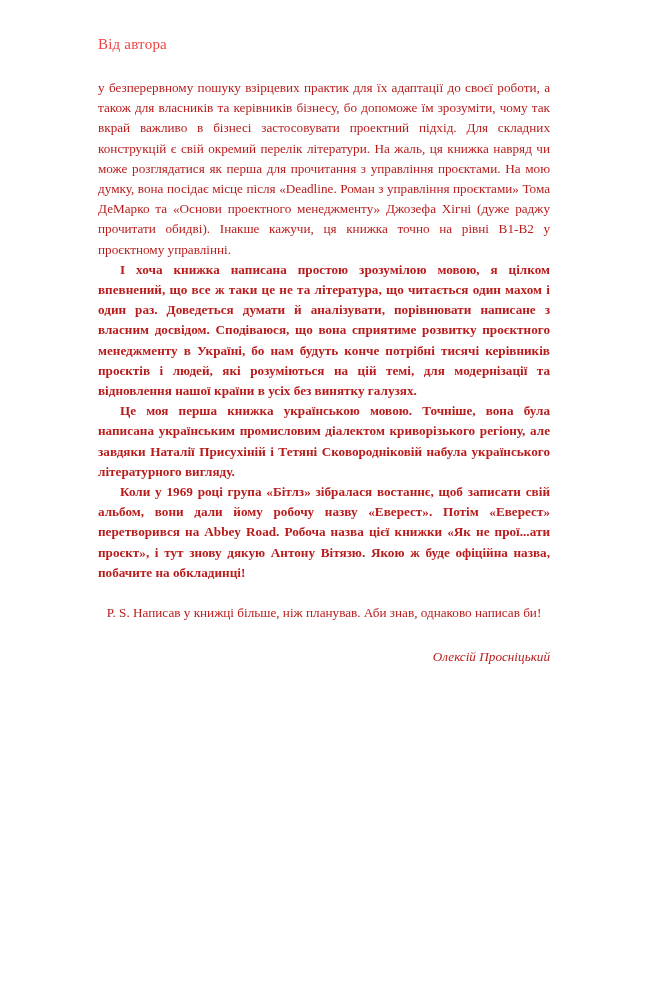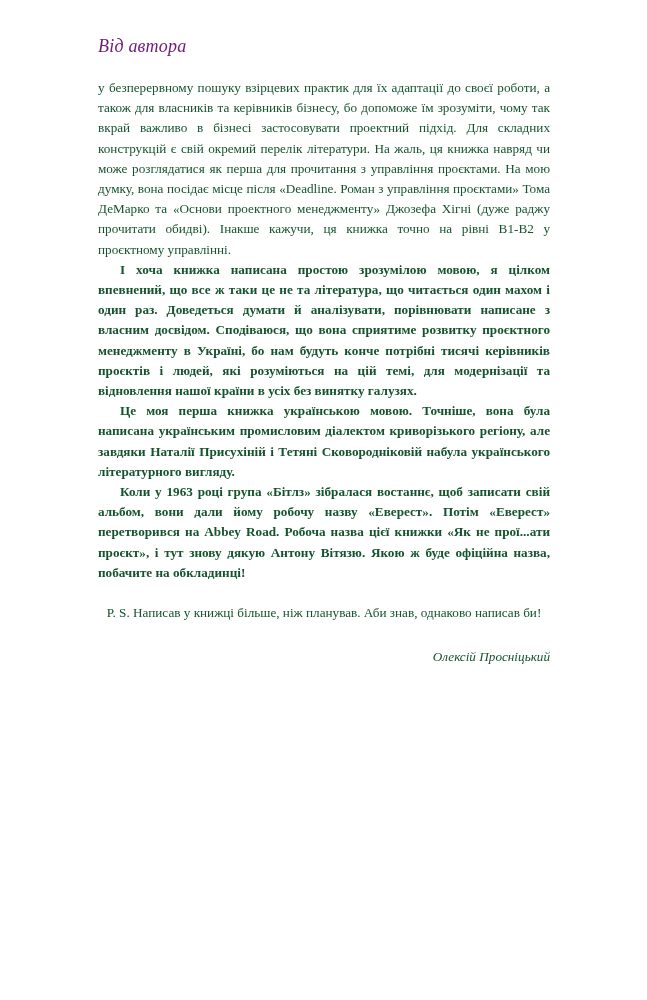--- a/index.html
+++ b/index.html
@@ -19,39 +19,38 @@
     position: relative;
     width: 647px;
     height: 1000px;
     box-sizing: border-box;
     padding: 0;
   }
   .running-head {
     position: absolute;
     top: 36px;
     left: 98px;
-    font-size: 18px;
+    font-size: 15px;
     letter-spacing: 0.2px;
-    color: #701a75;
-    font-style: italic;
+    color: #ef4444;
   }
   .text-block {
     position: absolute;
     top: 78px;
     left: 98px;
     width: 452px;
   }
   p {
     margin: 0;
     font-size: 13.2px;
     line-height: 20.2px;
     text-align: justify;
     text-justify: inter-word;
     hyphens: manual;
-    color: #14532d;
+    color: #b91c1c;
   }
   p.indent {
     text-indent: 22px;
     font-weight: bold;
   }
   p.noindent {
     text-indent: 0;
   }
   .ps {
     margin-top: 20px;
@@ -70,18 +69,18 @@
 <body>
 
 <div class="page">
 
   <div class="running-head">Від автора</div>
 
   <div class="text-block">
     <p class="noindent">у безперервному пошуку взірцевих практик для їх адаптації до своєї роботи, а також для власників та керівників бізнесу, бо допоможе їм зрозуміти, чому так вкрай важливо в бізнесі застосовувати проектний підхід. Для складних конструкцій є свій окремий перелік літератури. На жаль, ця книжка навряд чи може розглядатися як перша для прочитання з управління проєктами. На мою думку, вона посідає місце після «Deadline. Роман з управління проєктами» Тома ДеМарко та «Основи проектного менеджменту» Джозефа Хігні (дуже раджу прочитати обидві). Інакше кажучи, ця книжка точно на рівні B1-B2 у проєктному управлінні.</p>
     <p class="indent">І хоча книжка написана простою зрозумілою мовою, я цілком впевнений, що все ж таки це не та література, що читається один махом і один раз. Доведеться думати й аналізувати, порівнювати написане з власним досвідом. Сподіваюся, що вона сприятиме розвитку проєктного менеджменту в Україні, бо нам будуть конче потрібні тисячі керівників проєктів і людей, які розуміються на цій темі, для модернізації та відновлення нашої країни в усіх без винятку галузях.</p>
     <p class="indent">Це моя перша книжка українською мовою. Точніше, вона була написана українським промисловим діалектом криворізького регіону, але завдяки Наталії Присухіній і Тетяні Сковородніковій набула українського літературного вигляду.</p>
-    <p class="indent">Коли у 1963 році група «Бітлз» зібралася востаннє, щоб записати свій альбом, вони дали йому робочу назву «Еверест». Потім «Еверест» перетворився на Abbey Road. Робоча назва цієї книжки «Як не прої...ати проєкт», і тут знову дякую Антону Вітязю. Якою ж буде офіційна назва, побачите на обкладинці!</p>
+    <p class="indent">Коли у 1969 році група «Бітлз» зібралася востаннє, щоб записати свій альбом, вони дали йому робочу назву «Еверест». Потім «Еверест» перетворився на Abbey Road. Робоча назва цієї книжки «Як не прої...ати проєкт», і тут знову дякую Антону Вітязю. Якою ж буде офіційна назва, побачите на обкладинці!</p>
     <p class="ps">P. S. Написав у книжці більше, ніж планував. Аби знав, однаково написав би!</p>
     <p class="signature">Олексій Просніцький</p>
   </div>
 
 </div>
 
 </body></html>

